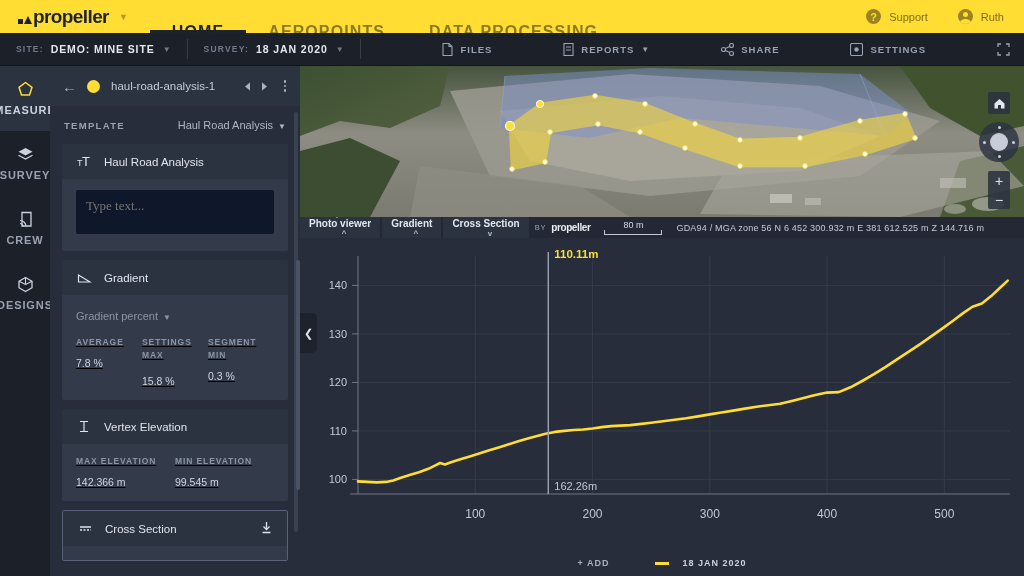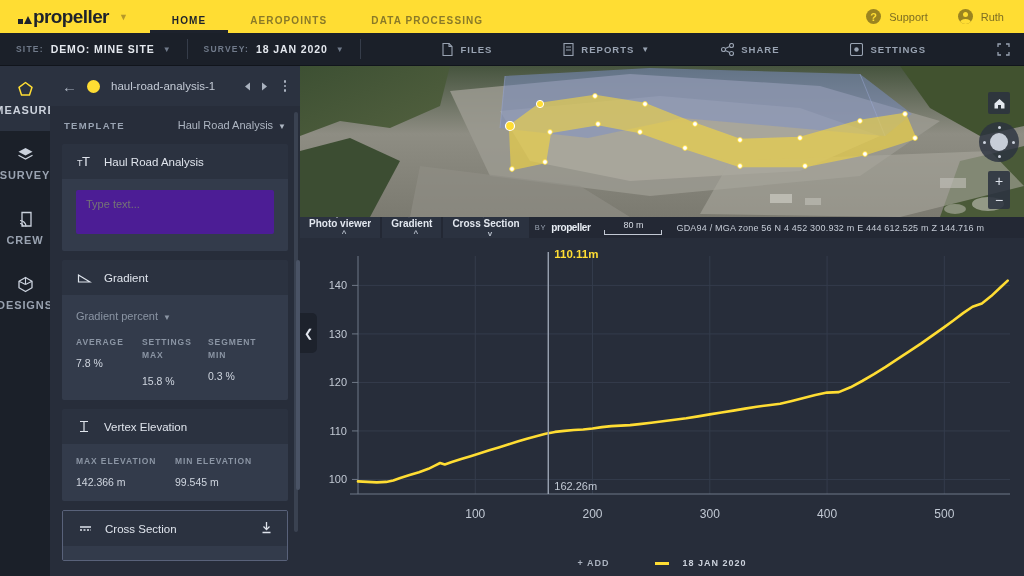--- a/index.html
+++ b/index.html
@@ -27,22 +27,22 @@
     border-right: 4px solid transparent;
     border-bottom: 8px solid #1d222c;
   }
   .logo-text {
     font-size: 19px; font-weight: bold; color: #1d222c;
     letter-spacing: -0.6px; margin-left: 1px;
   }
   .logo-caret { margin-left: 10px; color: #b5982a; font-size: 9px; }
   .topnav { display: flex; align-items: center; height: 33px; margin-left: 22px; }
   .topnav-item {
-    font-size: 10px; font-weight: bold; letter-spacing: 1.1px;
-    color: #8a7a28; padding: 4px 22px; height: 33px; line-height: 33px;
+    font-size: 16px; font-weight: bold; letter-spacing: 1.1px;
+    color: #8a7a28; padding: 15px 22px; height: 33px; line-height: 33px;
     cursor: pointer;
   }
   .topnav-item.active { color: #1d222c; border-bottom: 3px solid #1d222c; }
   .topright { margin-left: auto; display: flex; align-items: center; margin-right: 20px; }
   .topright-item {
     display: flex; align-items: center; margin-left: 30px;
     font-size: 11px; color: #7d6d23; cursor: pointer;
   }
   .circ-icon {
     width: 15px; height: 15px; border-radius: 50%;
@@ -134,28 +134,28 @@
   .card { margin: 0 12px 9px 12px; background: #2b3240; border-radius: 2px; overflow: hidden; }
   .card-head {
     height: 35px; display: flex; align-items: center; padding: 0 14px;
     background: #2b3240;
   }
   .card-icon { width: 16px; display: flex; justify-content: center; margin-right: 12px; }
   .card-title { font-size: 11.5px; color: #dfe4ec; }
   .card-dl { margin-left: auto; cursor: pointer; }
   .card-body { background: #333b4b; padding: 11px 14px 13px 14px; }
   .textarea {
-    background: #4c1d95; border: none; border-radius: 2px; width: 100%; height: 44px;
-    color: #7d8795; font-size: 11px; padding: 8px 10px; resize: none;
-    font-family: Liberation Sans, sans-serif;
+    background: #0f172a; border: none; border-radius: 2px; width: 100%; height: 44px;
+    color: #7d8795; font-size: 13px; padding: 8px 10px; resize: none;
+    font-family: Liberation Serif, serif;
   }
   .dropdown-inline { font-size: 11px; color: #8b95a4; cursor: pointer; }
   .dropdown-inline .cc { font-size: 8px; margin-left: 5px; }
   .stats { display: flex; margin-top: 12px; }
-  .stat { flex: 1; }
+  .stat { flex: 1; text-decoration: underline; }
   .stat-label {
     font-size: 8.5px; letter-spacing: 0.9px; color: #8b95a4; font-weight: bold;
     line-height: 13px; margin-bottom: 8px;
   }
   .stat-value { font-size: 10.5px; color: #cfd5df; }
 
   
   .panel-scroll {
     position: absolute; right: 2px; top: 46px; width: 4px; height: 420px;
     background: #3a4251; border-radius: 2px;
@@ -607,21 +607,21 @@
       <span class="cc">v</span>
     </div>
     <div class="by-propeller">
       <span>BY</span>
       <span class="bp-logo">propeller</span>
     </div>
     <div class="scalebar">
       <span class="txt">80 m</span>
       <span class="bar"></span>
     </div>
-    <div class="coords">GDA94 / MGA zone 56   N  4 452 300.932 m   E  444 612.525 m   Z  144.716 m</div>
+    <div class="coords">GDA94 / MGA zone 56   N  6 452 300.932 m   E  381 612.525 m   Z  144.716 m</div>
   </div>
 
   <div class="scale-toggle-row">
     <span class="toggle">
         <span class="knob"></span>
       </span>
     <span class="scale-label">1:1 Scale</span>
   </div>
 
   <div class="chart-area">

